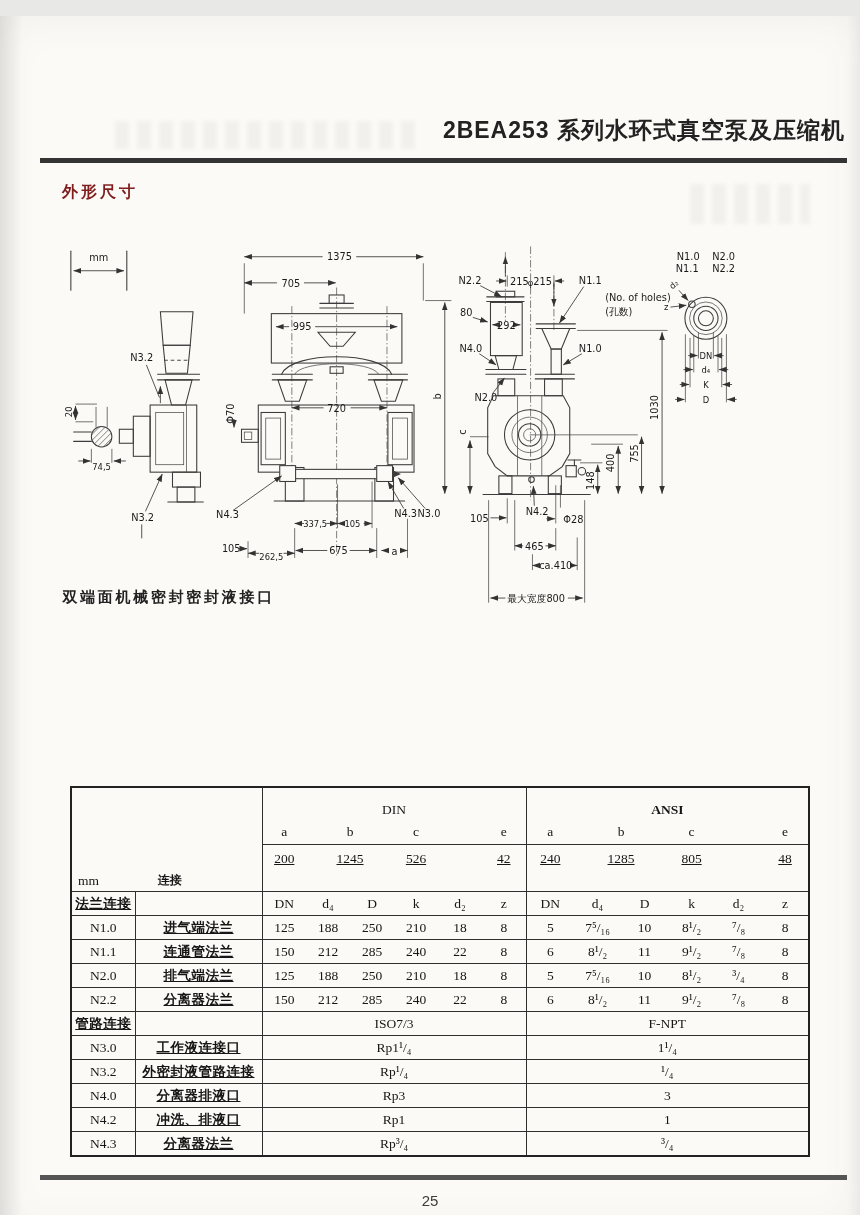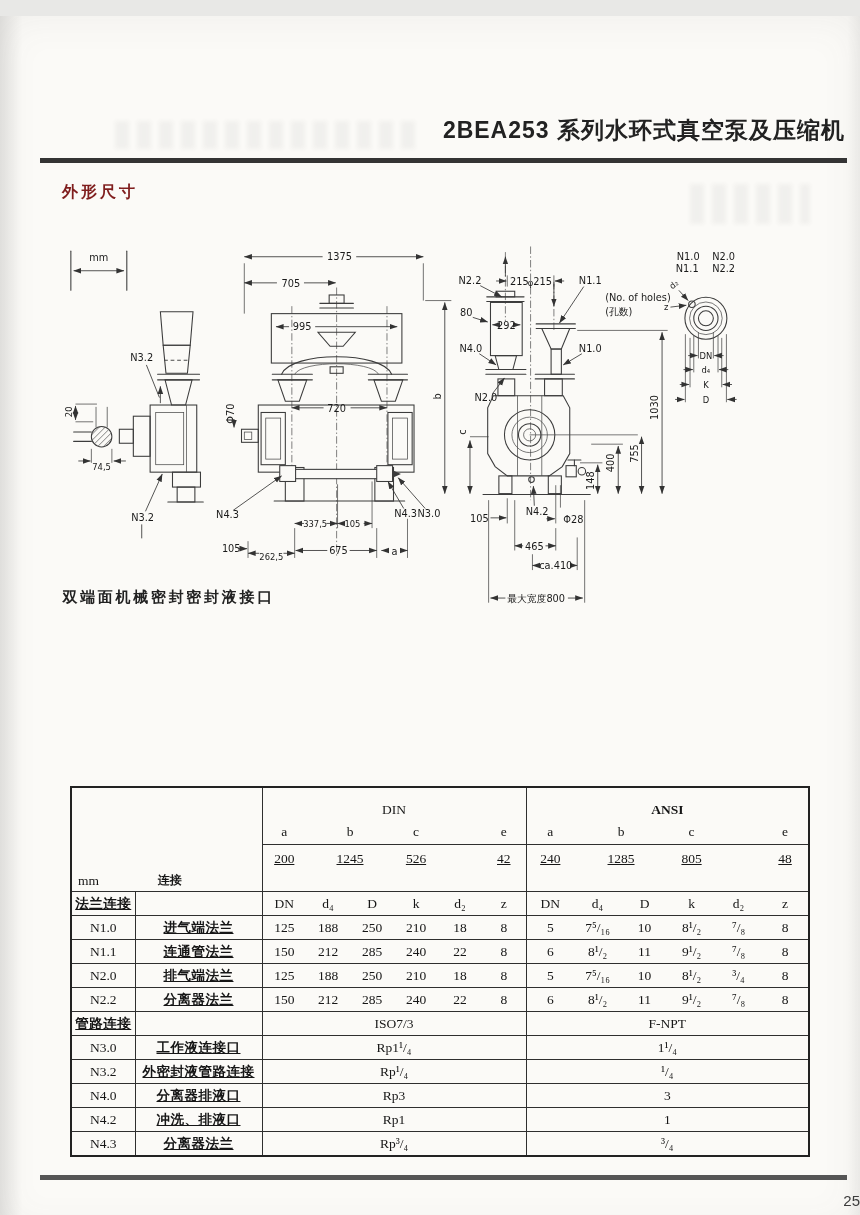--- a/index.html
+++ b/index.html
@@ -15,21 +15,21 @@
     background:linear-gradient(to left,rgba(110,110,110,0.08),rgba(110,110,110,0) 80%);}
   .ghost{position:absolute;opacity:0.05;filter:blur(2px);
     background:repeating-linear-gradient(to right,#444 0 14px,transparent 14px 22px);}
   .doc-title{
     position:absolute;top:99px;right:15px;font-size:23px;font-weight:700;
     letter-spacing:1px;color:#222;
   }
   .rule-top{position:absolute;left:40px;top:142px;width:807px;height:5px;background:#343434;}
   .rule-bottom{position:absolute;left:40px;top:1159px;width:807px;height:5px;background:#555;}
   .section-title{position:absolute;left:62px;top:166px;font-size:16px;font-weight:700;letter-spacing:3px;color:#7f1d1d;}
-  .page-number{position:absolute;left:0;top:1176px;width:100%;text-align:right;font-size:15px;color:#3c3c3c;}
+  .page-number{position:absolute;left:0;top:1176px;width:100%;text-align:center;font-size:15px;color:#3c3c3c;}
 
   svg.drawing{position:absolute;left:55px;top:205px;}
   .out{stroke:#3c3c3c;stroke-width:1.15;fill:none;stroke-linecap:round;}
   .thin{stroke:#4a4a4a;stroke-width:0.8;fill:none;}
   .dim{stroke:#333;stroke-width:0.9;fill:none;}
   .ext{stroke:#3a3a3a;stroke-width:0.75;fill:none;}
   .cl{stroke:#555;stroke-width:0.8;fill:none;stroke-dasharray:8 2.5 1.5 2.5;}
   .dash{stroke:#3c3c3c;stroke-width:1;fill:none;stroke-dasharray:4 3;}
   .paperfill{fill:#fbfaf7;}
   text.dt{font-family:"DejaVu Sans",sans-serif;font-size:10.5px;fill:#1a1a1a;}

